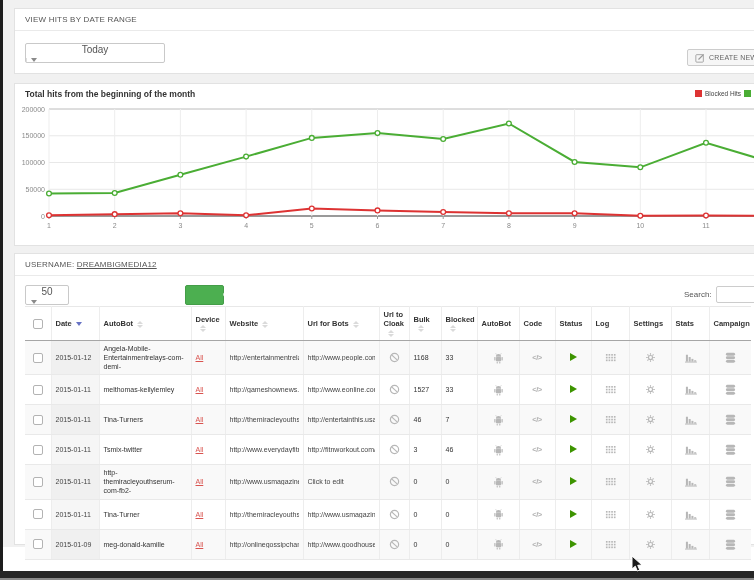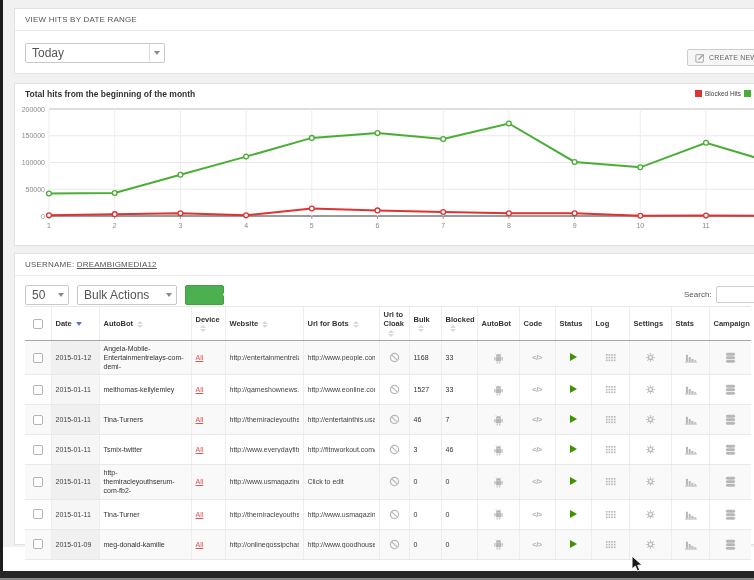--- a/index.html
+++ b/index.html
@@ -12,21 +12,21 @@
   .bottom-bar2 { position:absolute; left:0; top:578px; width:754px; height:2px; background:#8a8a8a; }
 
   .panel { position:absolute; left:11px; width:768px; background:#fff; border:1px solid #e2e2e2; }
   #panel-range { top:8px; height:66px; }
   #panel-chart { top:83px; height:163px; }
   #panel-table { top:253px; height:292px; }
 
   .panel-header { height:22px; line-height:22px; padding:0 10px; font-size:8px; color:#555; border-bottom:1px solid #eaeaea; letter-spacing:.2px; }
   .uname-val { text-decoration:underline; color:#555;text-align:right; }
 
-  .sel { position:absolute; background:#fff; border:1px solid #c9c9c9; border-radius:2px; font-size:12px; color:#555; display:flex; align-items:center; }
+  .sel { position:absolute; background:#fff; border:1px solid #c9c9c9; border-radius:2px; font-size:10px; color:#555; display:flex; align-items:center;flex-direction:column; }
   .sel .sel-label { flex:1; padding:0 6px; white-space:nowrap; overflow:hidden; }
   .sel .sel-chev { width:15px; align-self:stretch; display:flex; align-items:center; justify-content:center; }
   .sel .sel-chev.boxed { border-left:1px solid #ddd; }
   .chev { width:0; height:0; border-left:3px solid transparent; border-right:3px solid transparent; border-top:4px solid #8a8a8a; }
 
   #range-select { left:10px; top:34px; width:140px; height:20px; }
 
   #create-btn { position:absolute; left:672px; top:40px; height:17px; display:flex; align-items:center; gap:4px; padding:0 7px;
     background:#f6f6f6; border:1px solid #ccc; border-radius:2px; font-size:7px; color:#666; white-space:nowrap; letter-spacing:.2px; }
 
@@ -178,26 +178,20 @@
       <span>USERNAME:</span>
       <span class="uname-val">DREAMBIGMEDIA12</span>
     </div>
     <div class="tp-controls">
       <div class="sel" id="pagesize-select">
         <span class="sel-label">50</span>
         <span class="sel-chev">
             <span class="chev"></span>
           </span>
       </div>
-      <div class="sel" id="bulk-select">
-        <span class="sel-label">Bulk Actions</span>
-        <span class="sel-chev">
-            <span class="chev"></span>
-          </span>
-      </div>
       <div id="go-btn">GO</div>
       <div id="search-wrap">
         <span>Search:</span>
         <input id="search-input" value="" style="">
       </div>
     </div>
     <table id="hits-table">
       <colgroup id="hits-colgroup">
           <col style="width:26px">
           <col style="width:48px">

